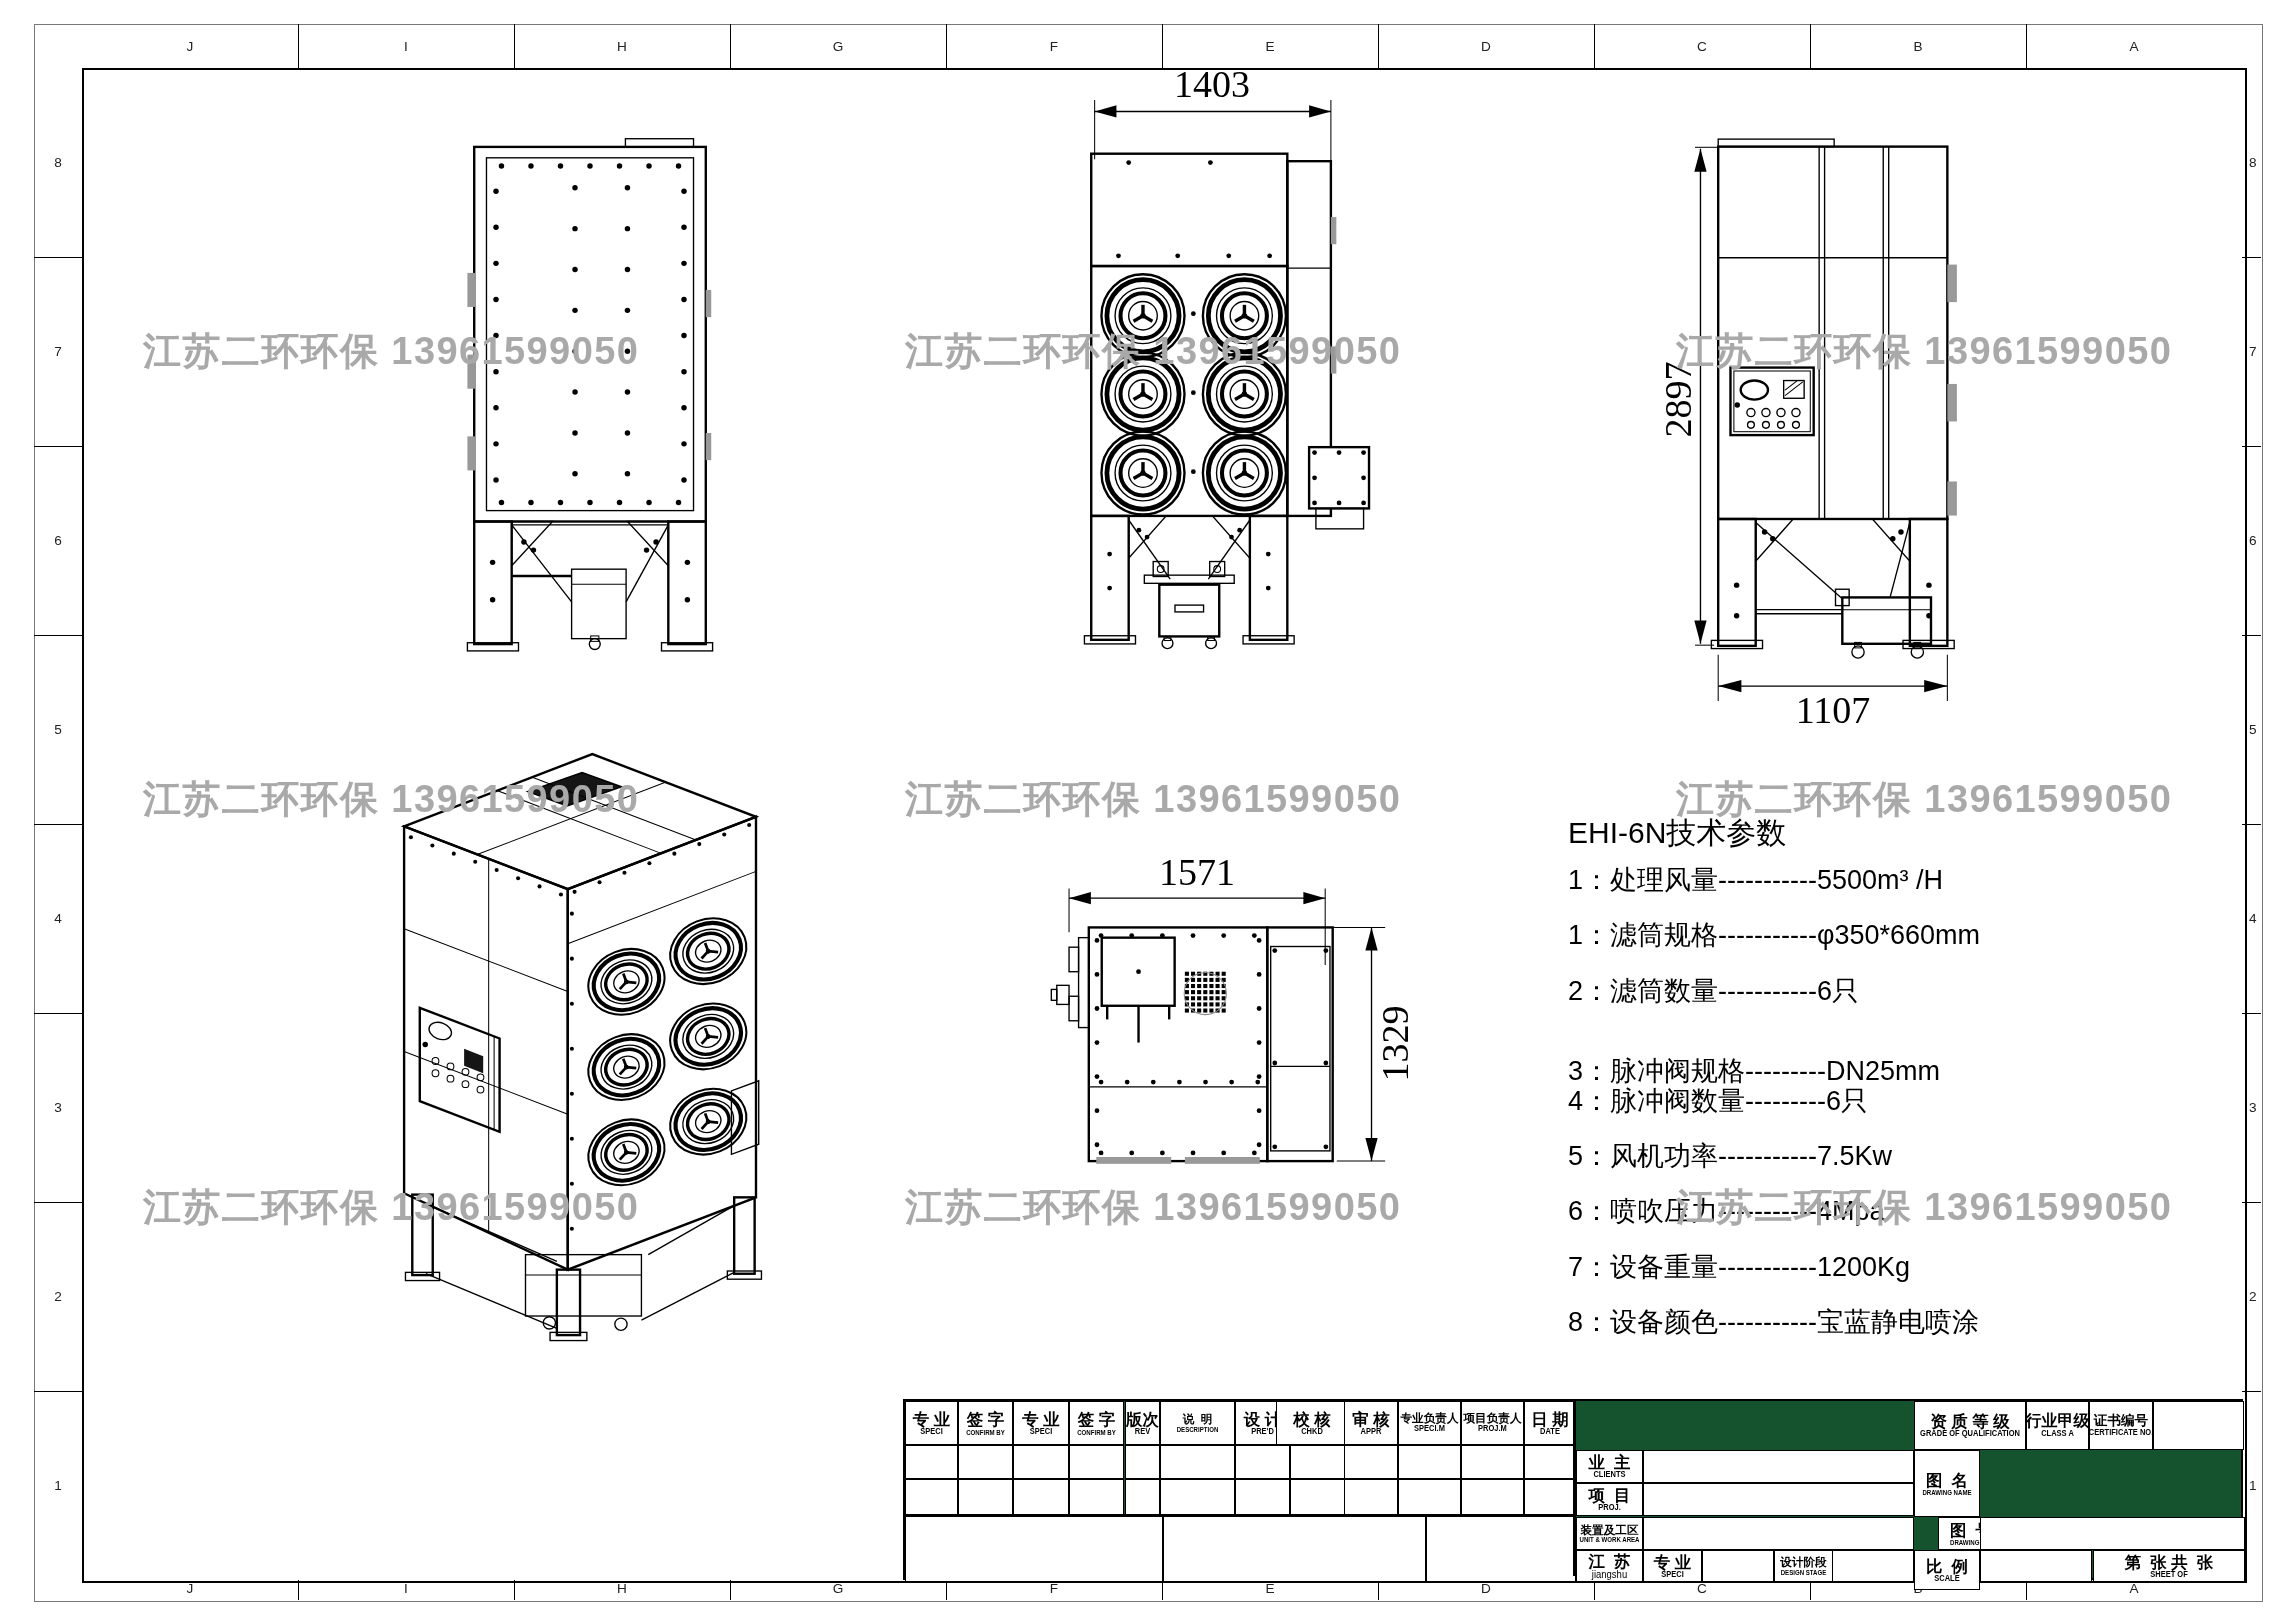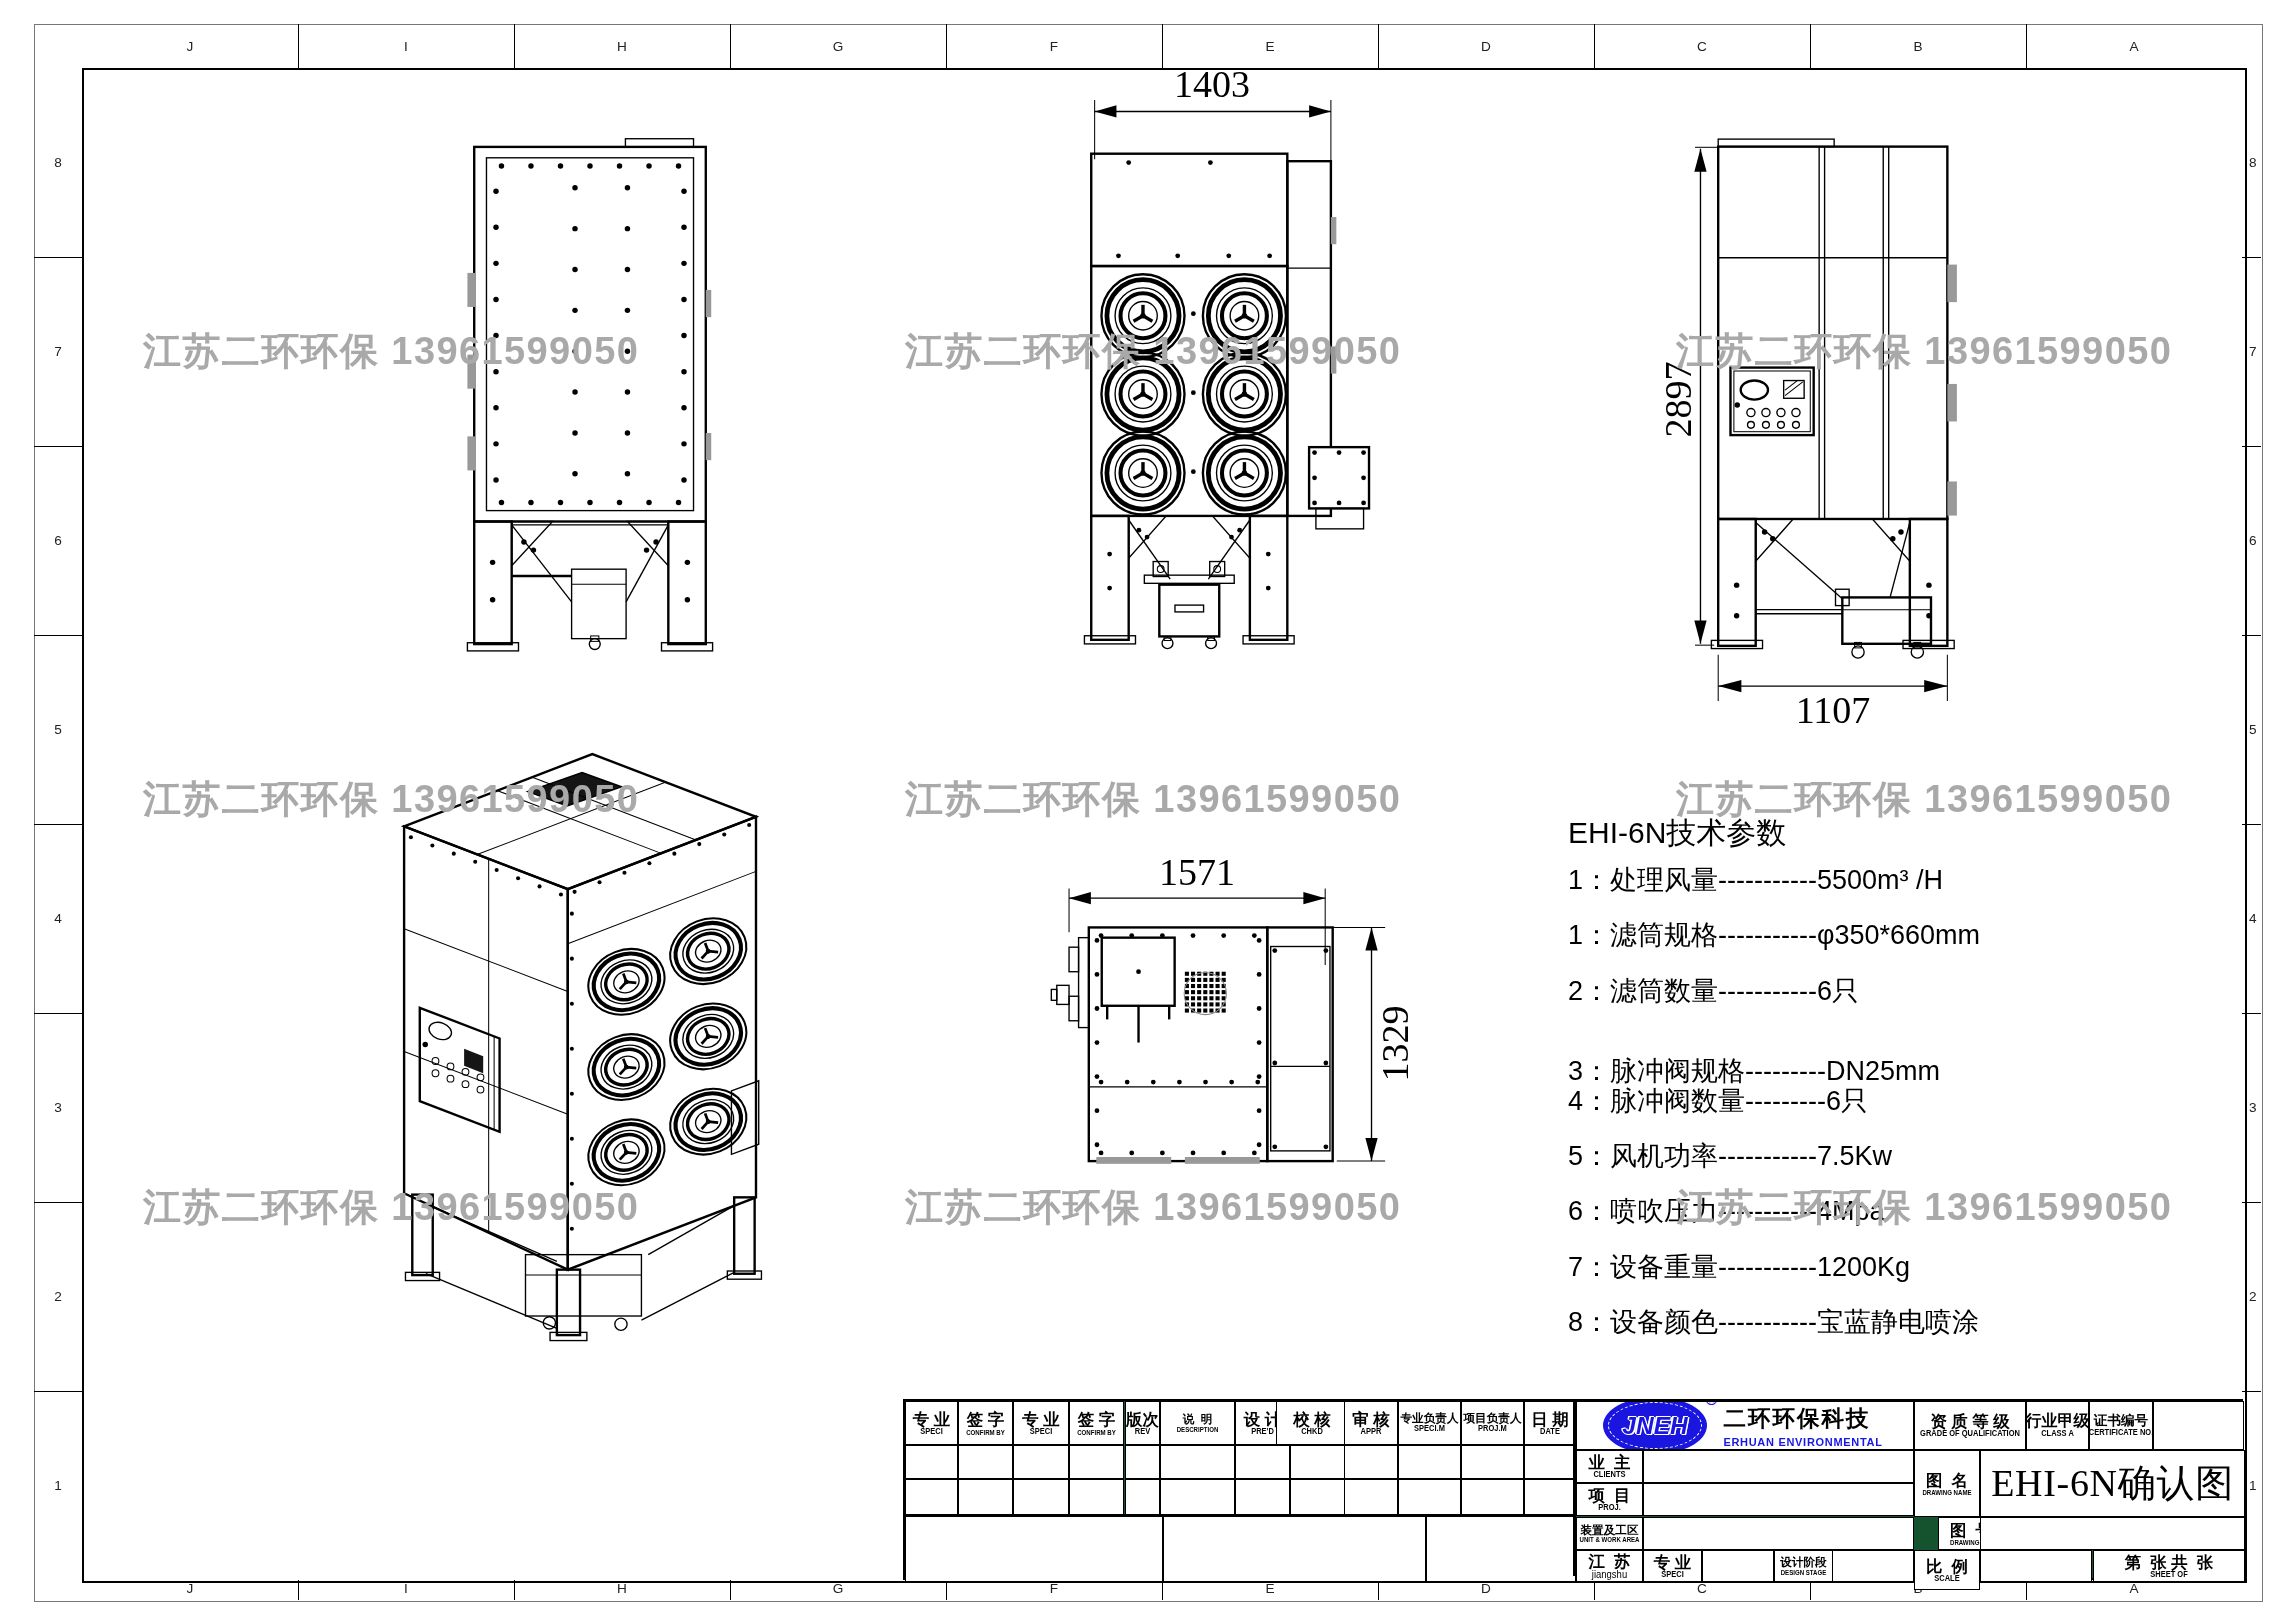--- a/index.html
+++ b/index.html
@@ -831,31 +831,20 @@
         </div>
         <div class="tb-cell" style="left: 619px; top: 44px; width: 52px; height: 34px;"></div>
         <div class="tb-cell" style="left: 619px; top: 78px; width: 52px; height: 37px;"></div>
         <div class="tb-cell" style="left: 0px; top: 115px; width: 258px; height: 66px;"></div>
         <div class="tb-cell" style="left: 258px; top: 115px; width: 263px; height: 66px;"></div>
         <div class="tb-cell" style="left: 521px; top: 115px; width: 150px; height: 66px;"></div>
       </div>
     <div class="tb-line" style="left:668px;top:0;width:2.7px;height:175px"></div>
     <div class="tb-line" style="left:0;top:113px;width:671px;height:2px"></div>
 
-    <div class="tb-cell" id="logo-cell" style="left:671px;top:0;width:338px;height:49px">
-      <div id="logo-oval">
-        <div class="ring"></div>
-        <span id="logo-jneh">JNEH</span>
-        <span id="logo-reg">®</span>
-      </div>
-      <div style="display:flex;flex-direction:column;align-items:flex-start;">
-        <span id="logo-zh">二环环保科技</span>
-        <span id="logo-en">ERHUAN ENVIRONMENTAL</span>
-      </div>
-    </div>
     <div class="tb-cell" style="left:1009px;top:0;width:112px;height:49px">
       <span class="tb-zh">资 质 等 级</span>
       <span class="tb-en">GRADE OF QUALIFICATION</span>
     </div>
     <div class="tb-cell" style="left:1121px;top:0;width:63px;height:49px">
       <span class="tb-zh" style="font-size:16px">行业甲级</span>
       <span class="tb-en">CLASS A</span>
     </div>
     <div class="tb-cell" style="left:1184px;top:0;width:64px;height:49px">
       <span class="tb-zh" style="font-size:13.6px">证书编号</span>
@@ -891,23 +880,20 @@
     <div class="tb-cell" style="left:869px;top:149px;width:59px;height:32px">
       <span class="tb-zh small">设计阶段</span>
       <span class="tb-en" style="font-size:6.1px">DESIGN STAGE</span>
     </div>
     <div class="tb-cell" style="left:927px;top:149px;width:82px;height:32px"></div>
 
     <div class="tb-cell" style="left:1009px;top:49px;width:66px;height:67px">
       <span class="tb-zh">图  名</span>
       <span class="tb-en" style="font-size:6.1px">DRAWING NAME</span>
     </div>
-    <div class="tb-cell" style="left:1075px;top:49px;width:265px;height:67px">
-      <span id="dwg-name-val">EHI-6N确认图</span>
-    </div>
     <div class="tb-cell" style="left:1033px;top:116px;width:66px;height:33px">
       <span class="tb-zh">图  号</span>
       <span class="tb-en" style="font-size:6.1px">DRAWING NO.</span>
     </div>
     <div class="tb-cell" style="left:1075px;top:116px;width:265px;height:33px"></div>
     <div class="tb-cell" style="left:1009px;top:149px;width:66px;height:40px">
       <span class="tb-zh">比  例</span>
       <span class="tb-en">SCALE</span>
     </div>
     <div class="tb-cell" style="left:1075px;top:149px;width:112px;height:32px"></div>

